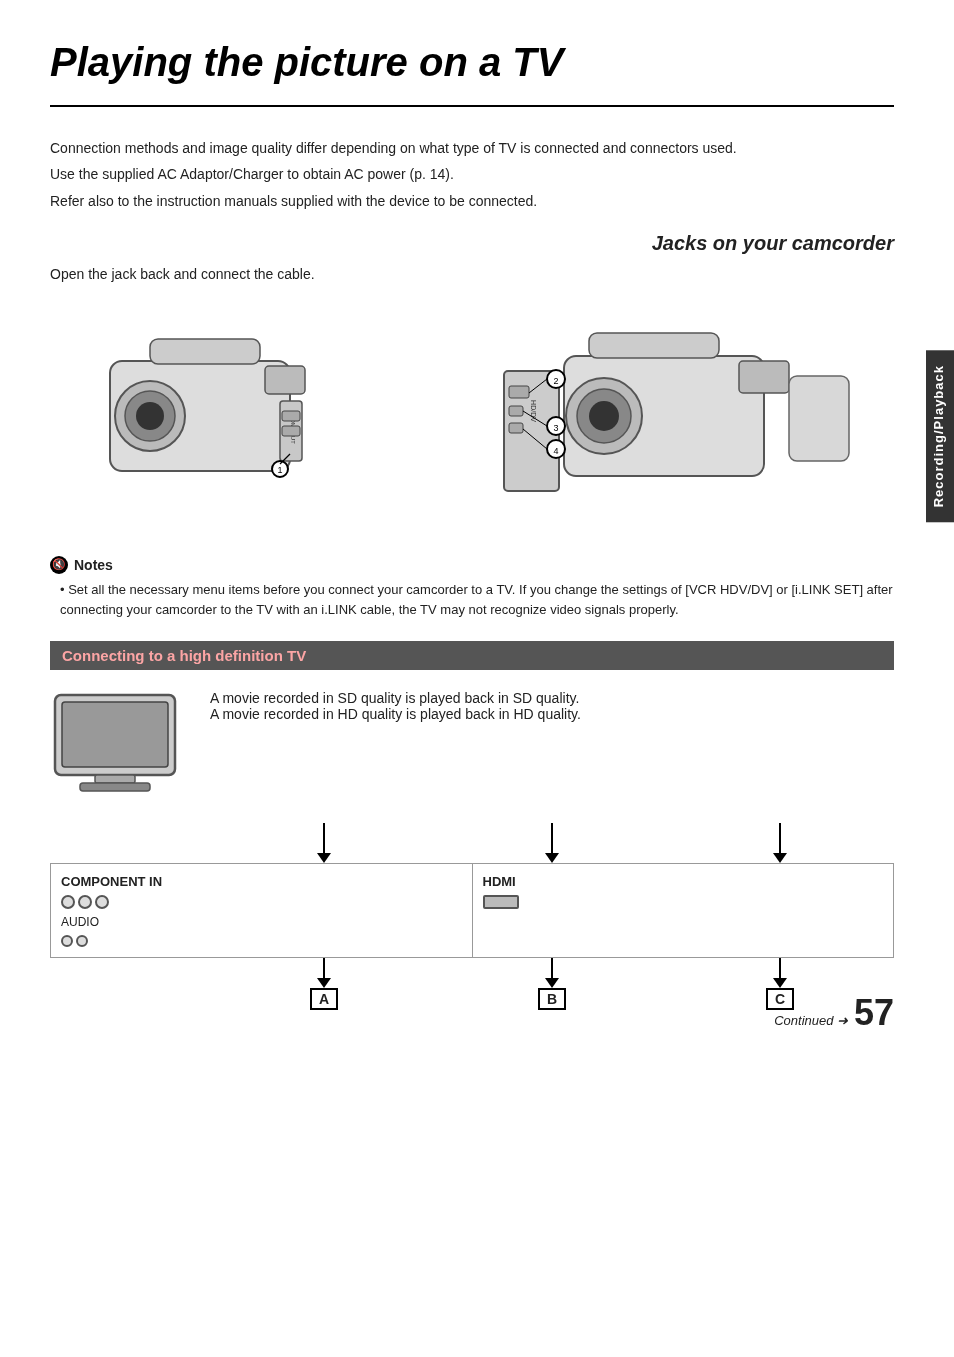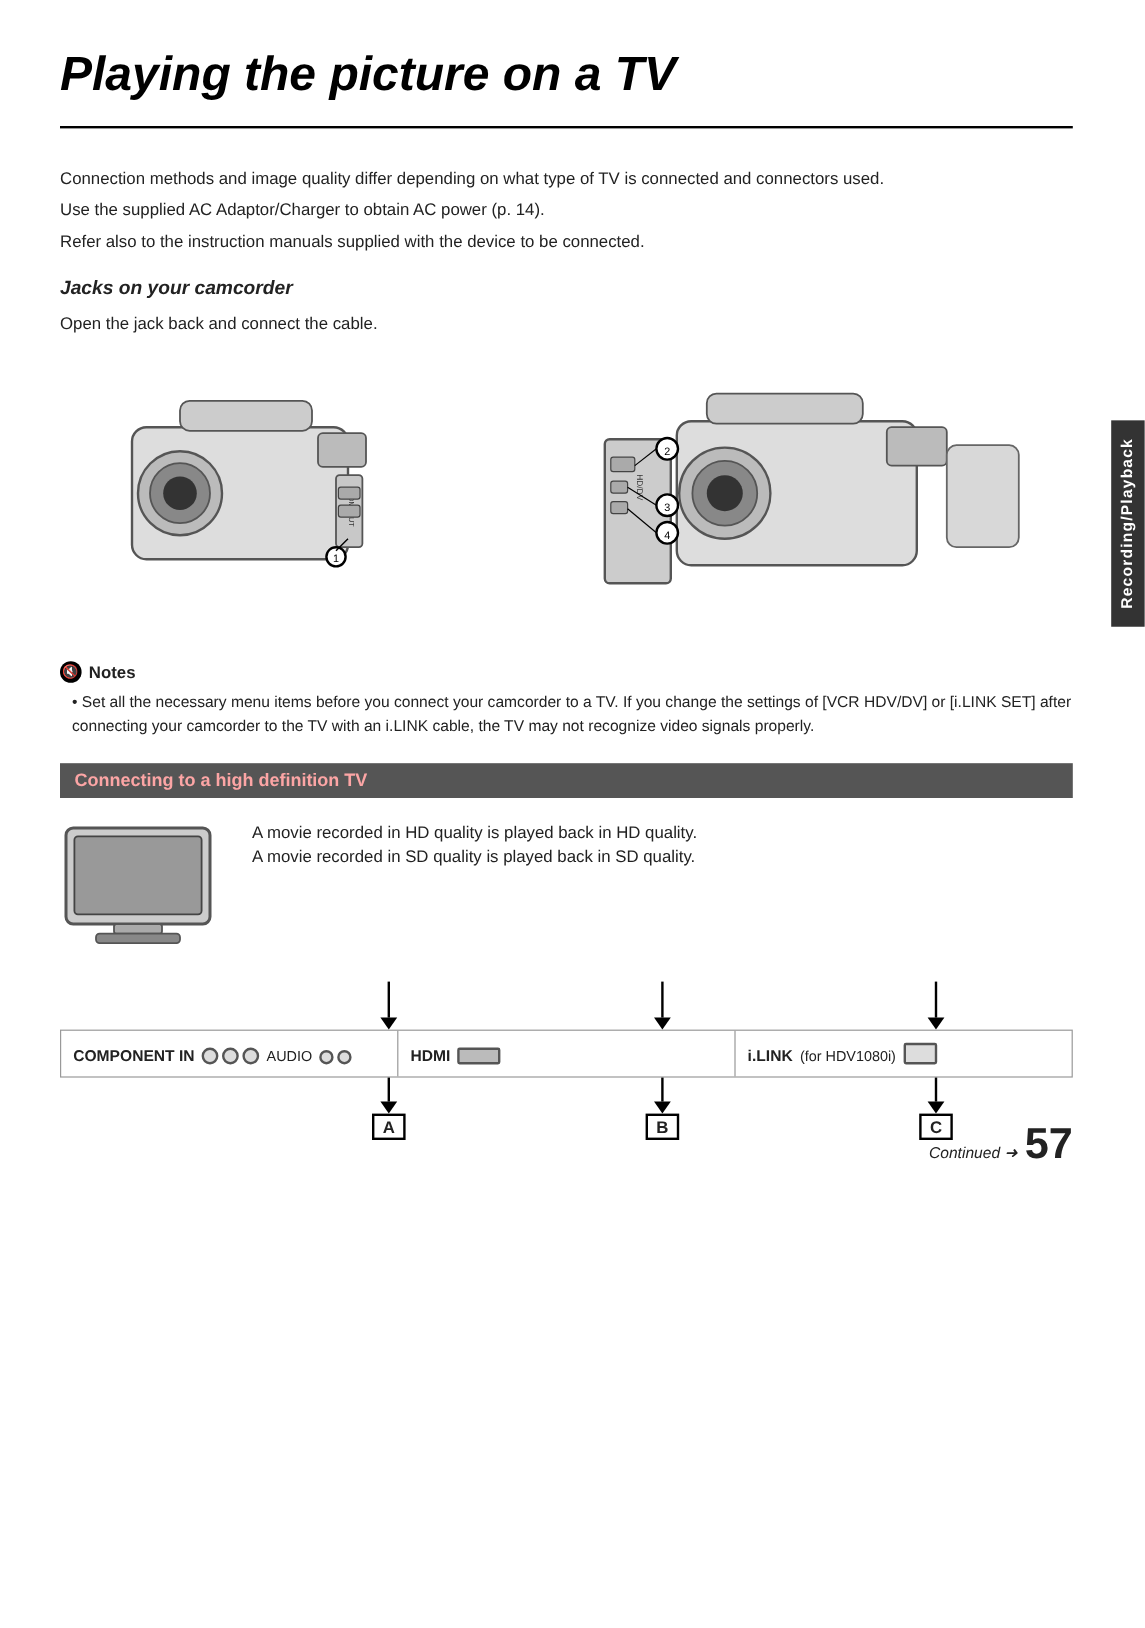--- a/index.html
+++ b/index.html
@@ -26,25 +26,26 @@
       padding-bottom: 20px;
     }
     .intro-text {
       margin-bottom: 20px;
       line-height: 1.6;
     }
     .intro-text p {
       margin-bottom: 4px;
     }
     .section-heading {
-      font-size: 16px;
+      font-size: 20px;
       font-weight: bold;
       font-style: italic;
       margin-bottom: 8px;
       margin-top: 10px;
+      text-align: right;
     }
     .sub-text {
       margin-bottom: 20px;
       line-height: 1.6;
     }
     
     .camera-diagram {
       display: flex;
       justify-content: space-between;
       align-items: center;
@@ -153,22 +154,22 @@
       display: flex;
       align-items: stretch;
       border: 1.5px solid #999;
       margin-top: 0;
     }
     .conn-box {
       flex: 1;
       border-right: 1.5px solid #999;
       padding: 10px;
       display: flex;
-      flex-direction: row;
-      align-items: flex-end;
+      flex-direction: column;
+      align-items: flex-start;
       gap: 6px;
     }
     .conn-box:last-child {
       border-right: none;
     }
     .conn-box-label {
       font-size: 13px;
       font-weight: bold;
       text-align: center;
     }
@@ -384,22 +385,22 @@
 
         <rect x="5" y="5" width="120" height="80" rx="6" fill="#ccc" stroke="#555" stroke-width="2.5"></rect>
         <rect x="12" y="12" width="106" height="65" rx="3" fill="#999" stroke="#444" stroke-width="1.5"></rect>
 
         <rect x="45" y="85" width="40" height="8" rx="2" fill="#aaa" stroke="#555" stroke-width="1.5"></rect>
         <rect x="30" y="93" width="70" height="8" rx="3" fill="#888" stroke="#555" stroke-width="1.5"></rect>
       </svg>
     </div>
 
     <div>
+      <p>A movie recorded in SD quality is played back in SD quality.</p>
       <p style="margin-bottom: 4px;">A movie recorded in HD quality is played back in HD quality.</p>
-      <p>A movie recorded in SD quality is played back in SD quality.</p>
     </div>
   </div>
 
   <div class="connection-diagram">
 
     <div class="conn-arrows-row">
 
       <div class="arrow-down">
         <div class="arrow-line"></div>
         <div class="arrow-head"></div>
@@ -430,25 +431,20 @@
           <div class="circle-conn-small"></div>
           <div class="circle-conn-small"></div>
         </div>
       </div>
 
       <div class="conn-box">
         <div class="conn-box-label">HDMI</div>
         <div class="hdmi-conn"></div>
       </div>
 
-      <div class="conn-box">
-        <div class="conn-box-label">i.LINK</div>
-        <div class="conn-box-sublabel">(for HDV1080i)</div>
-        <div class="ilink-conn"></div>
-      </div>
     </div>
 
     <div class="label-box-row">
       <div class="label-box">
         <div class="label-arrow">
           <div class="arrow-line" style="height:20px;"></div>
           <div class="arrow-head"></div>
         </div>
         <div class="label-letter">A</div>
       </div>

